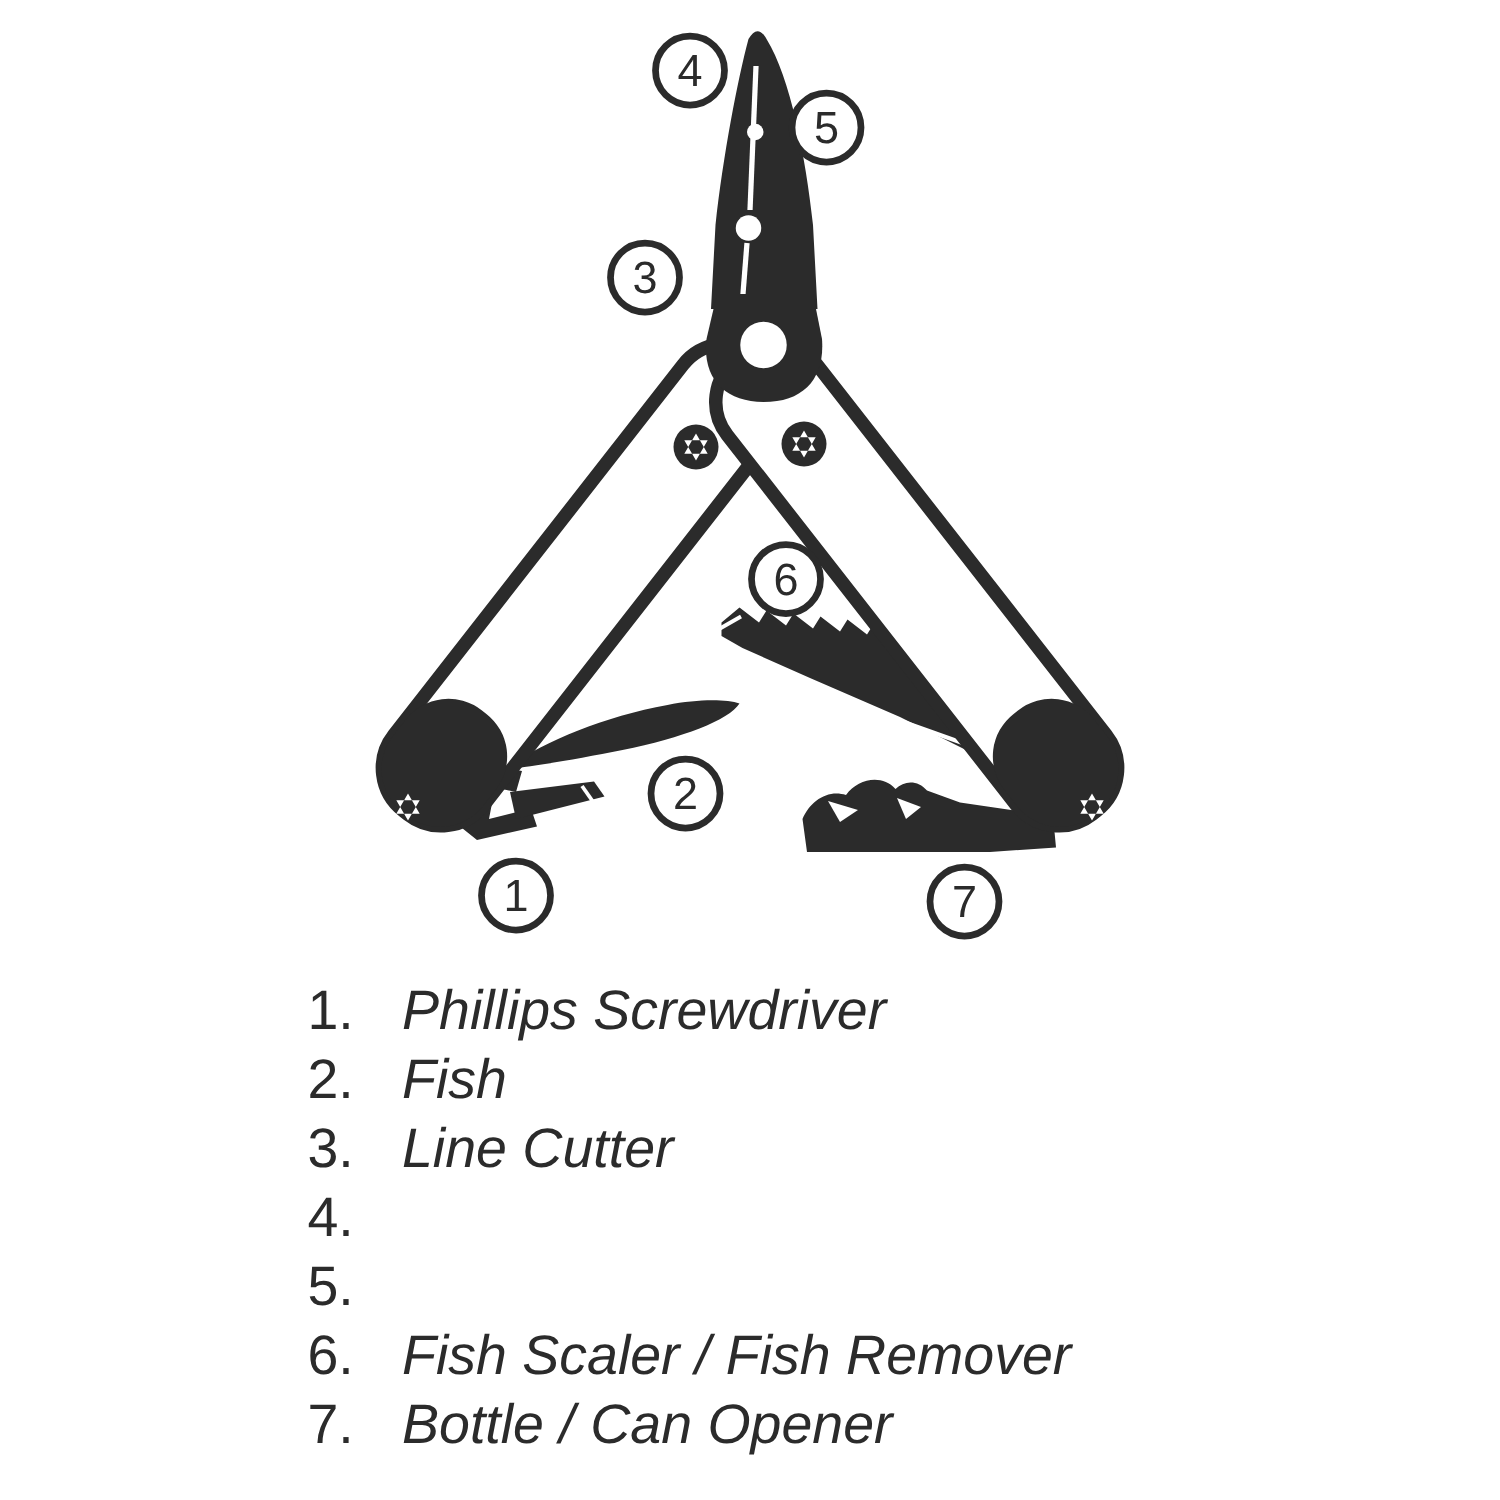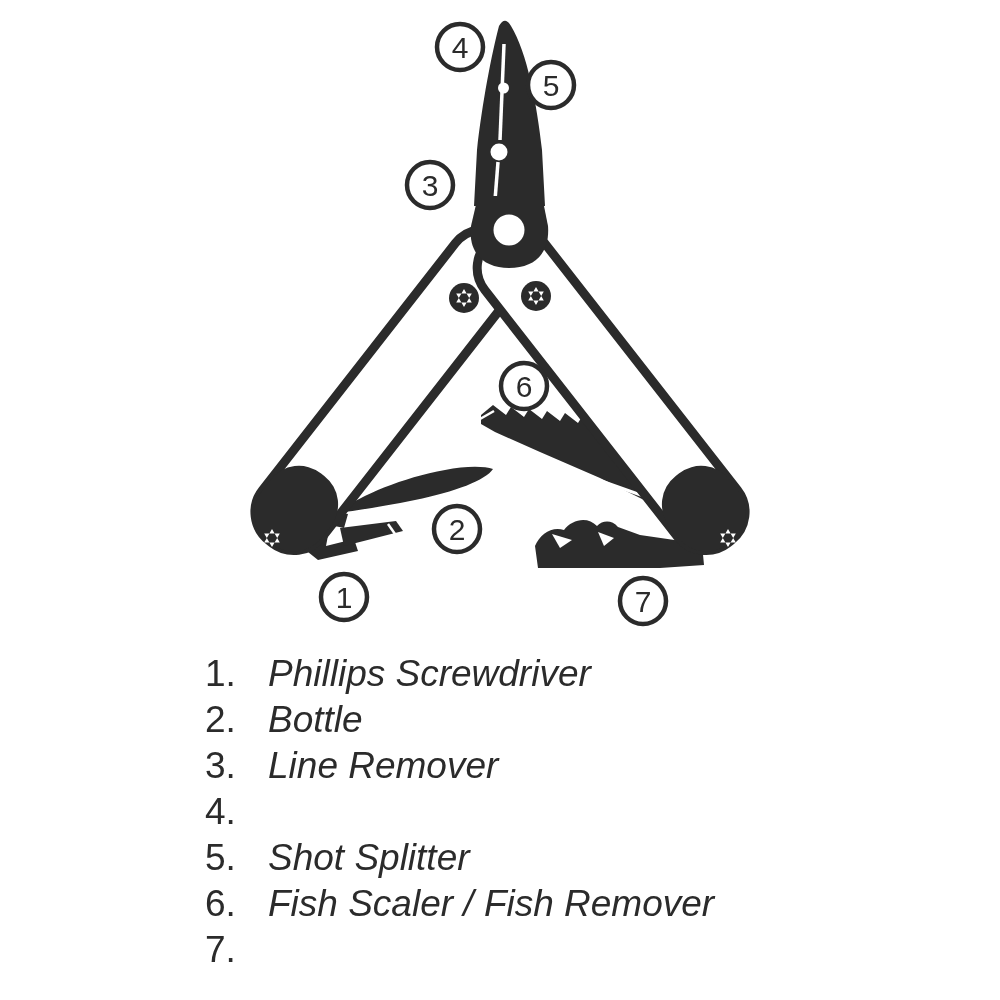--- a/index.html
+++ b/index.html
@@ -130,35 +130,35 @@
     </g>
   </svg>
 
   <div class="legend">
     <div class="legend-row">
       <span class="legend-num">1.</span>
       <span class="legend-label">Phillips Screwdriver</span>
     </div>
     <div class="legend-row">
       <span class="legend-num">2.</span>
-      <span class="legend-label">Bottle</span>
+      <span class="legend-label">Fish</span>
     </div>
     <div class="legend-row">
       <span class="legend-num">3.</span>
-      <span class="legend-label">Line Remover</span>
+      <span class="legend-label">Line Cutter</span>
     </div>
     <div class="legend-row">
       <span class="legend-num">4.</span>
     </div>
     <div class="legend-row">
       <span class="legend-num">5.</span>
-      <span class="legend-label">Shot Splitter</span>
     </div>
     <div class="legend-row">
       <span class="legend-num">6.</span>
       <span class="legend-label">Fish Scaler / Fish Remover</span>
     </div>
     <div class="legend-row">
       <span class="legend-num">7.</span>
+      <span class="legend-label">Bottle / Can Opener</span>
     </div>
   </div>
 
 </div>
 
 </body></html>

